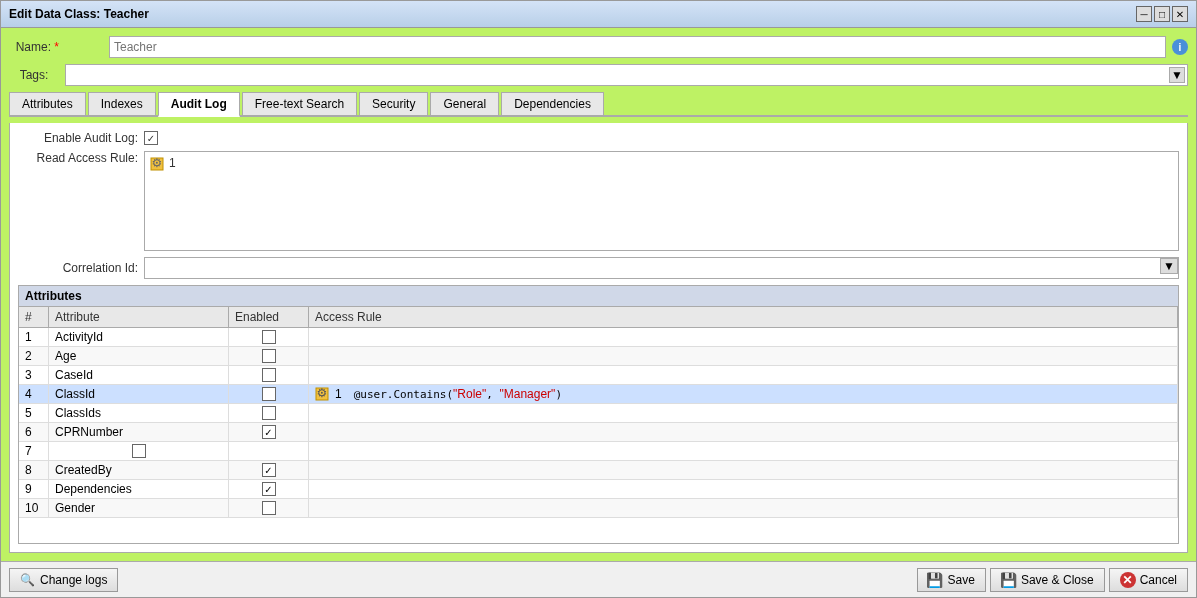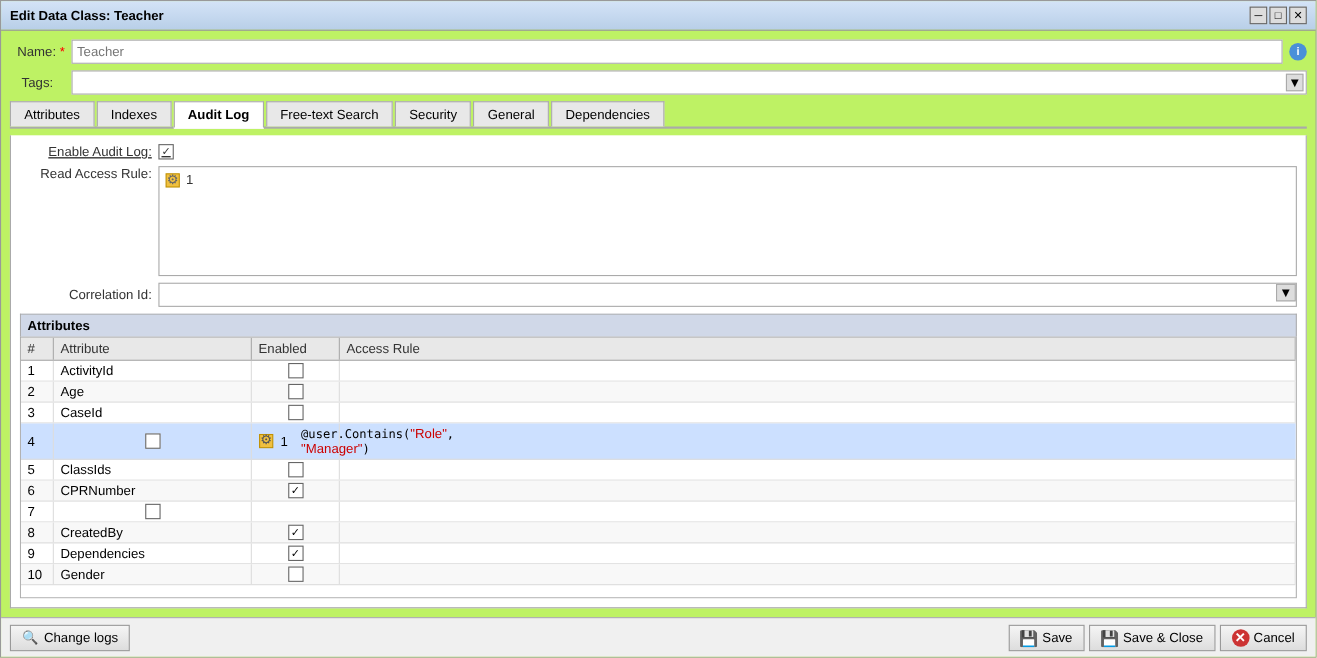--- a/index.html
+++ b/index.html
@@ -26,21 +26,21 @@
     .tags-label { min-width: 50px; text-align: center; }
     .tags-input { flex: 1; height: 22px; border: 1px solid #aaa; background: #fff; display: flex; align-items: center; padding: 0 4px; position: relative; }
     .tags-dropdown { position: absolute; right: 2px; top: 2px; width: 16px; height: 16px; background: #ddd; border: 1px solid #aaa; cursor: pointer; display: flex; align-items: center; justify-content: center; }
 
     .tabs { display: flex; gap: 0; border-bottom: 2px solid #aaa; }
     .tab { padding: 4px 12px; border: 1px solid #aaa; border-bottom: none; background: #e8e8e8; cursor: pointer; margin-right: 2px; font-size: 12px; }
     .tab.active { background: #fff; font-weight: bold; border-bottom: 2px solid #fff; margin-bottom: -2px; text-align: center; }
 
     .tab-content { flex: 1; background: #fff; border: 1px solid #aaa; border-top: none; padding: 8px; overflow: hidden; display: flex; flex-direction: column; gap: 6px; }
 
-    .audit-row { display: flex; align-items: center; gap: 6px; text-decoration: underline; }
+    .audit-row { display: flex; align-items: center; gap: 6px; }
     .audit-label { min-width: 120px; text-align: right; color: #333; }
     .checkbox-input { width: 14px; height: 14px; border: 1px solid #666; background: #fff; display: flex; align-items: center; justify-content: center; }
     .checkbox-checked { color: #333; font-size: 10px; }
 
     .read-access-row { display: flex; align-items: flex-start; gap: 6px; }
     .read-access-area { flex: 1; min-height: 100px; border: 1px solid #aaa; background: #fff; padding: 4px; display: flex; align-items: flex-start; gap: 4px; }
     .rule-icon { width: 16px; height: 16px; display: flex; align-items: center; justify-content: center; }
     .rule-number { color: #333; }
 
     .correlation-row { display: flex; align-items: center; gap: 6px; }
@@ -84,21 +84,21 @@
     </div>
   </div>
 
   <div class="content">
 
     <div class="form-row">
       <span class="form-label">
         <span>Name:</span>
         <span class="required">*</span>
       </span>
-      <input class="form-input" type="text" style="color: rgb(153, 153, 153);" placeholder="Teacher">
+      <input class="form-input" type="text" style="color: rgb(153, 153, 153); margin-left: 44px;" placeholder="Teacher">
       <div class="info-icon">i</div>
     </div>
 
 
     <div class="tags-row">
       <span class="tags-label form-label">Tags:</span>
       <div class="tags-input" style="position:relative; flex:1; height:22px;">
         <div class="tags-dropdown">▼</div>
       </div>
     </div>
@@ -175,20 +175,21 @@
               <div class="td">3</div>
               <div class="td">CaseId</div>
               <div class="td td-check">
                   <div class="checkbox-input"></div>
                 </div>
               <div class="td"></div>
             </div>
 
             <div class="table-row active">
               <div class="td">4</div>
+              <div class="td">ClassId</div>
               <div class="td td-check">
                   <div class="checkbox-input"></div>
                 </div>
               <div class="td access-rule-cell">
                 <span style="display:inline-flex; align-items:center; margin-right:2px;">
                   <svg width="14" height="14" viewBox="0 0 14 14">
                     <rect x="1" y="1" width="12" height="12" fill="#f0c040" stroke="#c09000" stroke-width="1"></rect>
                     <text x="7" y="10" text-anchor="middle" font-size="7" fill="#555">⚙</text>
                   </svg>
                 </span>

